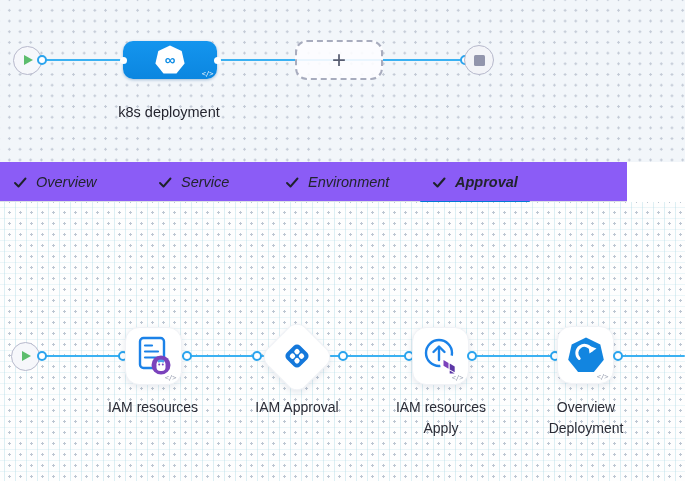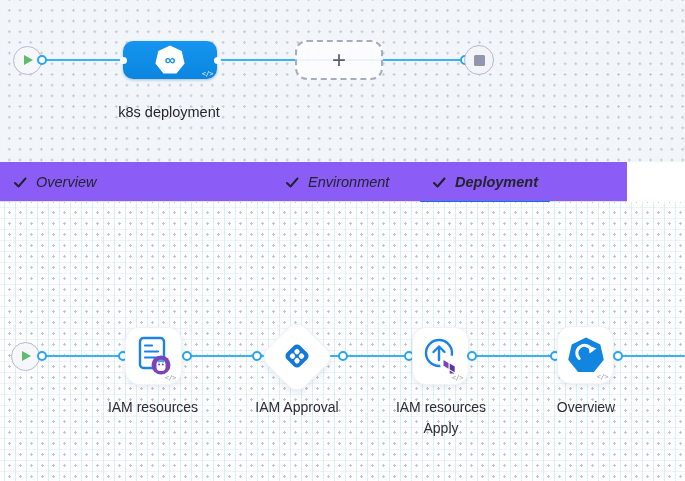--- a/index.html
+++ b/index.html
@@ -128,31 +128,37 @@
     <div class="node-label" style="left:94px; top:102px; width:150px;">k8s deployment</div>
   </div>
 
   <nav class="tab-bar">
     <div class="tab" style="left:1px;">
       <svg class="check" width="14" height="13" viewBox="0 0 14 13">
           <polyline points="2,7 5.5,10.5 12.5,2.5" fill="none" stroke="#1e222b" stroke-width="1.9" stroke-linecap="round" stroke-linejoin="round"></polyline>
         </svg>
       <span>Overview</span>
     </div>
+    <div class="tab" style="left:146px;">
+      <svg class="check" width="14" height="13" viewBox="0 0 14 13">
+          <polyline points="2,7 5.5,10.5 12.5,2.5" fill="none" stroke="#1e222b" stroke-width="1.9" stroke-linecap="round" stroke-linejoin="round"></polyline>
+        </svg>
+      <span>Service</span>
+    </div>
     <div class="tab" style="left:273px;justify-content:flex-end;">
       <svg class="check" width="14" height="13" viewBox="0 0 14 13">
           <polyline points="2,7 5.5,10.5 12.5,2.5" fill="none" stroke="#1e222b" stroke-width="1.9" stroke-linecap="round" stroke-linejoin="round"></polyline>
         </svg>
       <span>Environment</span>
     </div>
     <div class="tab active" style="left:420px;">
       <svg class="check" width="14" height="13" viewBox="0 0 14 13">
           <polyline points="2,7 5.5,10.5 12.5,2.5" fill="none" stroke="#1e222b" stroke-width="2.1" stroke-linecap="round" stroke-linejoin="round"></polyline>
         </svg>
-      <span>Deployment</span>
+      <span>Approval</span>
       <div class="tab-underline"></div>
     </div>
   </nav>
 
   <div>
     <div class="canvas-bottom"></div>
 
     <div class="flow-line" style="left:42px; top:354.75px; width:643px;"></div>
 
     <div class="play-node" style="left:11px; top:341.5px;">
@@ -221,16 +227,17 @@
     </div>
     <div class="step-label" style="left:222px; top:397px;">
       <div>IAM Approval</div>
     </div>
     <div class="step-label" style="left:366px; top:397px;">
       <div>IAM resources</div>
       <div>Apply</div>
     </div>
     <div class="step-label" style="left:511px; top:397px;">
       <div>Overview</div>
+      <div>Deployment</div>
     </div>
   </div>
 
 </div>
 
 </body></html>

